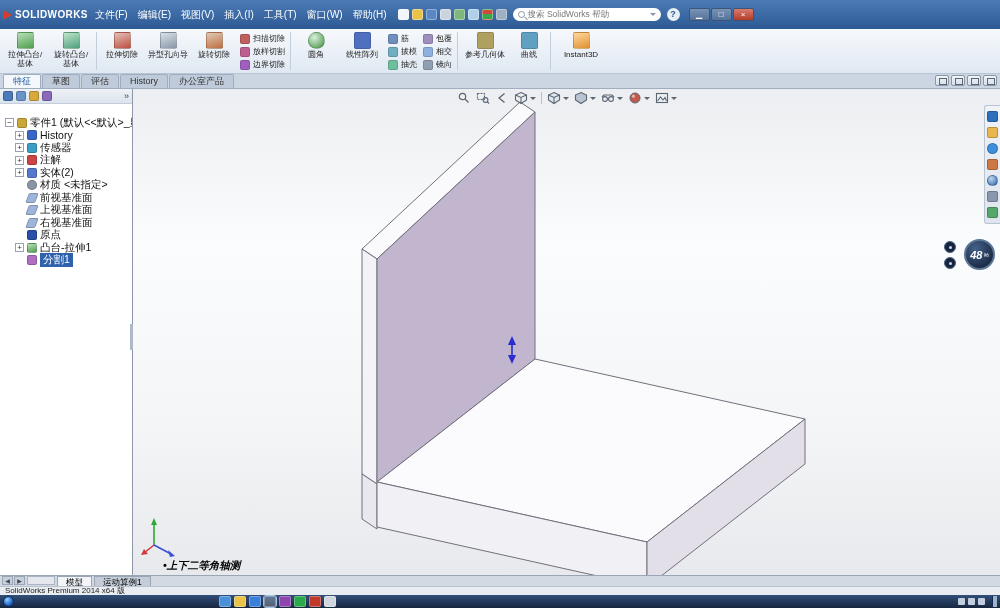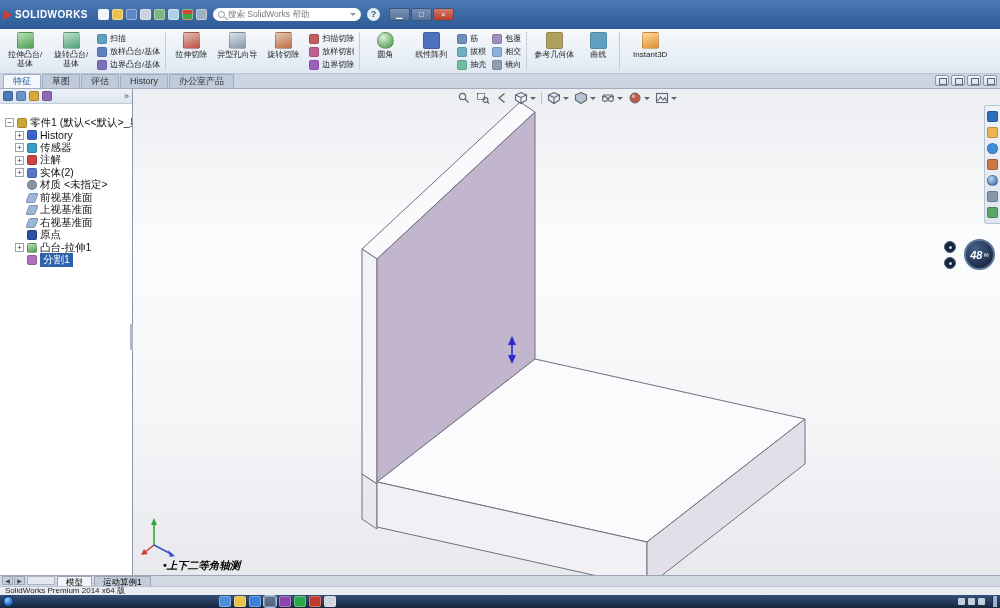--- a/index.html
+++ b/index.html
@@ -119,20 +119,29 @@
 </head>
 <body>
 
 <div class="app">
 
   <div class="titlebar">
     <div class="logo">
       <span class="logo-mark"></span>
       <span>SOLIDWORKS</span>
     </div>
+    <div class="menubar">
+      <span>文件(F)</span>
+      <span>编辑(E)</span>
+      <span>视图(V)</span>
+      <span>插入(I)</span>
+      <span>工具(T)</span>
+      <span>窗口(W)</span>
+      <span>帮助(H)</span>
+    </div>
     <div class="qat">
       <span class="qicon qi-new"></span>
       <span class="qicon qi-open"></span>
       <span class="qicon qi-save"></span>
       <span class="qicon qi-print"></span>
       <span class="qicon qi-undo"></span>
       <span class="qicon qi-redo"></span>
       <span class="qicon qi-rebuild"></span>
       <span class="qicon qi-options"></span>
     </div>
@@ -150,34 +159,20 @@
   </div>
 
   <div class="ribbon">
     <div class="rlarge">
       <span class="ricon ic-extrude"></span>
       <span>拉伸凸台/基体</span>
     </div>
     <div class="rlarge">
       <span class="ricon ic-revolve"></span>
       <span>旋转凸台/基体</span>
-    </div>
-    <div class="rstack">
-      <div class="rsmall">
-        <span class="ricon-s ic-sweep"></span>
-        <span>扫描</span>
-      </div>
-      <div class="rsmall">
-        <span class="ricon-s ic-loft"></span>
-        <span>放样凸台/基体</span>
-      </div>
-      <div class="rsmall">
-        <span class="ricon-s ic-boundary"></span>
-        <span>边界凸台/基体</span>
-      </div>
     </div>
     <div class="rsep"></div>
     <div class="rlarge">
       <span class="ricon ic-cut"></span>
       <span>拉伸切除</span>
     </div>
     <div class="rlarge">
       <span class="ricon ic-hole"></span>
       <span>异型孔向导</span>
     </div>

